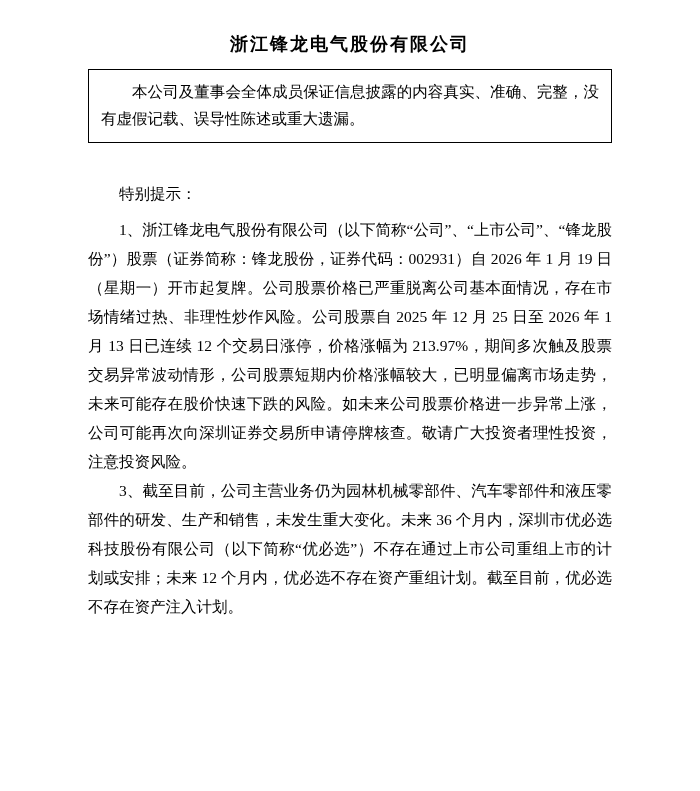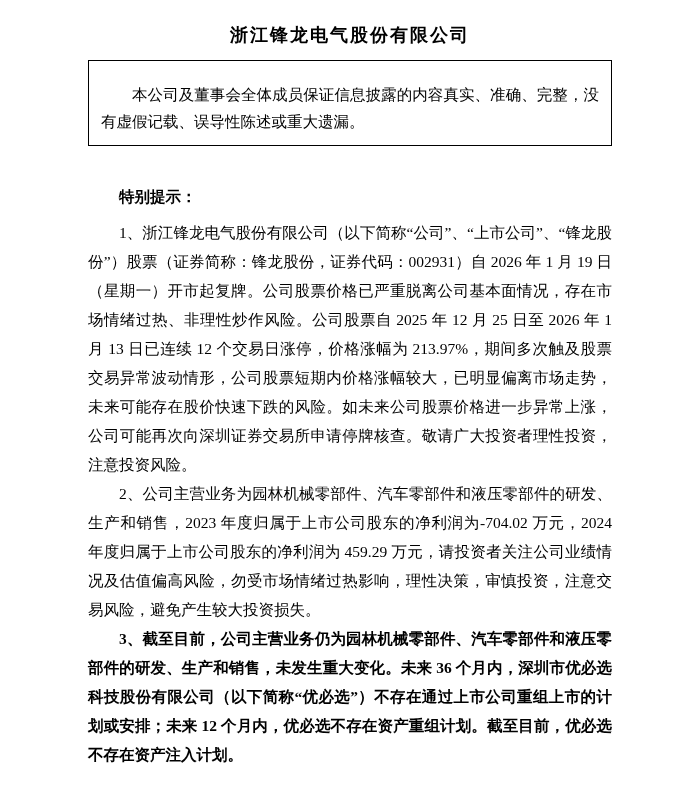--- a/index.html
+++ b/index.html
@@ -19,53 +19,52 @@
     padding: 16px 88px 8px 88px;
   }
   .title {
     font-size: 18px;
     font-weight: bold;
     text-align: center;
     letter-spacing: 2px;
     line-height: 26px;
     margin: 0;
   }
-  .title-1 { margin: 6px 0 12px 0; }
+  .title-1 { margin: 15px 0 12px 0; }
   .title-2 { margin: 0 0 28px 0; }
   .notice-box {
     border: 1px solid #000000;
-    padding: 20px 12px 10px 12px;
+    padding: 8px 12px 10px 12px;
     margin: 0 0 36px 0;
   }
   .notice-box .para {
     line-height: 27px;
   }
   .para {
     font-size: 15.5px;
     line-height: 29px;
     text-align: justify;
     text-indent: 2em;
     margin: 0;
   }
-  .bold { font-weight: bold; }
+  .bold { font-weight: normal; }
   .special { margin: 0 0 7px 0; }
 </style>
 </head>
 <body>
 
 <div class="page">
 
   <h1 class="title title-1">浙江锋龙电气股份有限公司</h1>
 
 
   <div class="notice-box">
     <p class="para">本公司及董事会全体成员保证信息披露的内容真实、准确、完整，没有虚假记载、误导性陈述或重大遗漏。</p>
   </div>
 
   <p class="para bold special">特别提示：</p>
 
   <p class="para">1、浙江锋龙电气股份有限公司（以下简称“公司”、“上市公司”、“锋龙股份”）股票（证券简称：锋龙股份，证券代码：002931）自 2026 年 1 月 19 日（星期一）开市起复牌。公司股票价格已严重脱离公司基本面情况，存在市场情绪过热、非理性炒作风险。公司股票自 2025 年 12 月 25 日至 2026 年 1 月 13 日已连续 12 个交易日涨停，价格涨幅为 213.97%，期间多次触及股票交易异常波动情形，公司股票短期内价格涨幅较大，已明显偏离市场走势，未来可能存在股价快速下跌的风险。如未来公司股票价格进一步异常上涨，公司可能再次向深圳证券交易所申请停牌核查。敬请广大投资者理性投资，注意投资风险。</p>
 
-  <p class="para">2、公司主营业务为园林机械零部件、汽车零部件和液压零部件的研发、生产和销售，2023 年度归属于上市公司股东的净利润为-704.02 万元，2024 年度归属于上市公司股东的净利润为 459.29 万元，请投资者关注公司业绩情况及估值偏高风险，勿受市场情绪过热影响，理性决策，审慎投资，注意交易风险，避免产生较大投资损失。</p>
 
   <p class="para bold">3、截至目前，公司主营业务仍为园林机械零部件、汽车零部件和液压零部件的研发、生产和销售，未发生重大变化。未来 36 个月内，深圳市优必选科技股份有限公司（以下简称“优必选”）不存在通过上市公司重组上市的计划或安排；未来 12 个月内，优必选不存在资产重组计划。截至目前，优必选不存在资产注入计划。</p>
 
 </div>
 
 </body></html>

